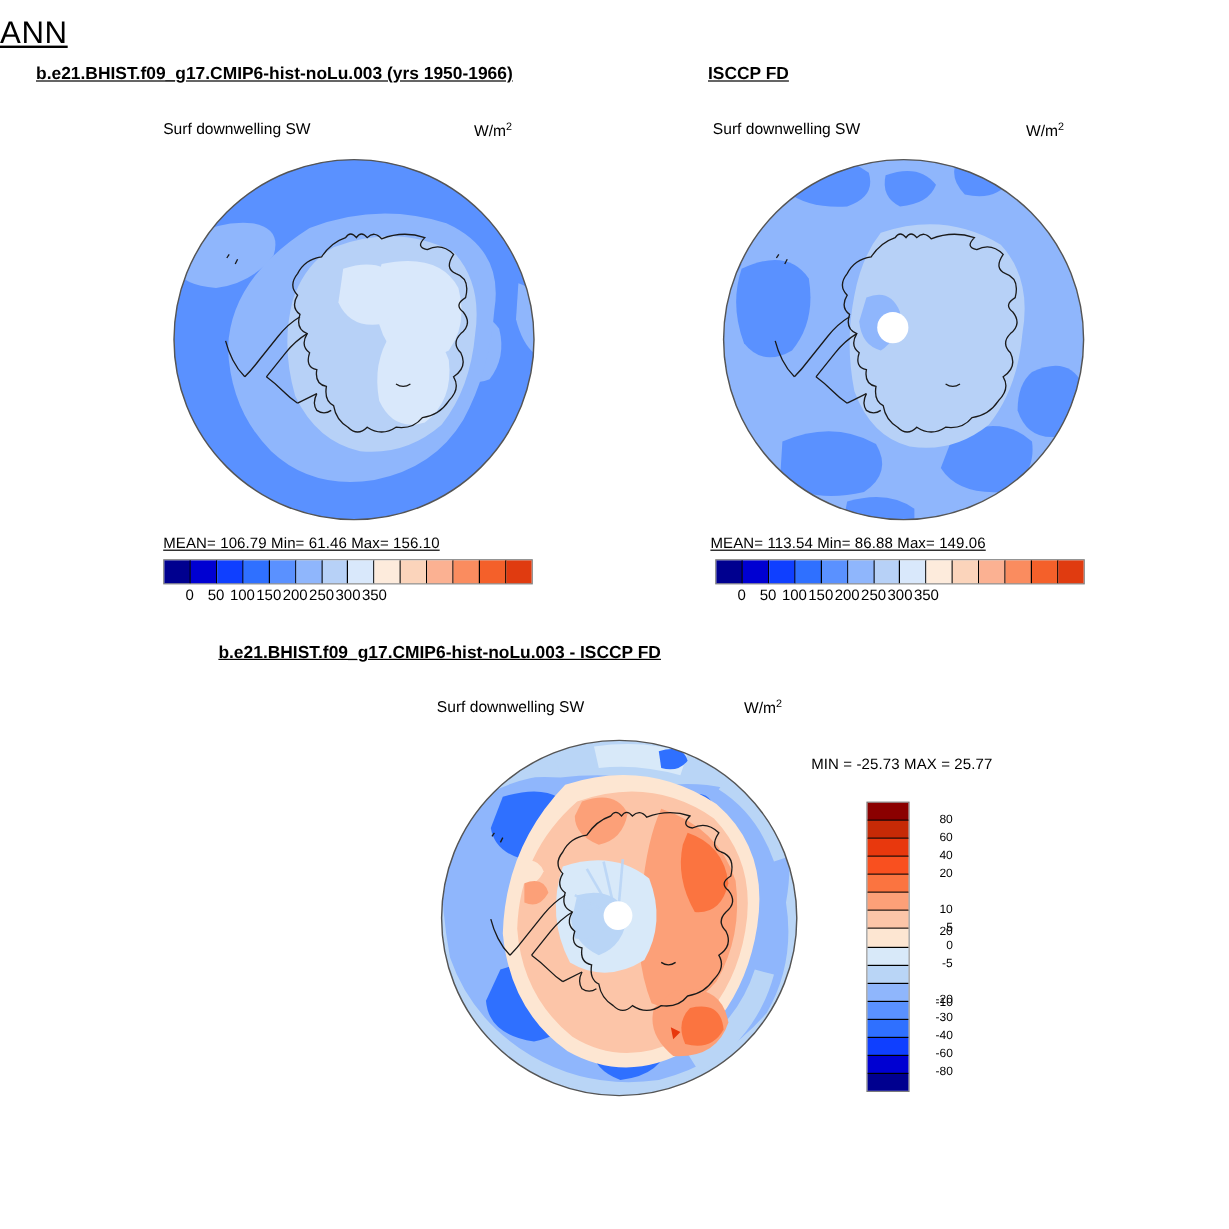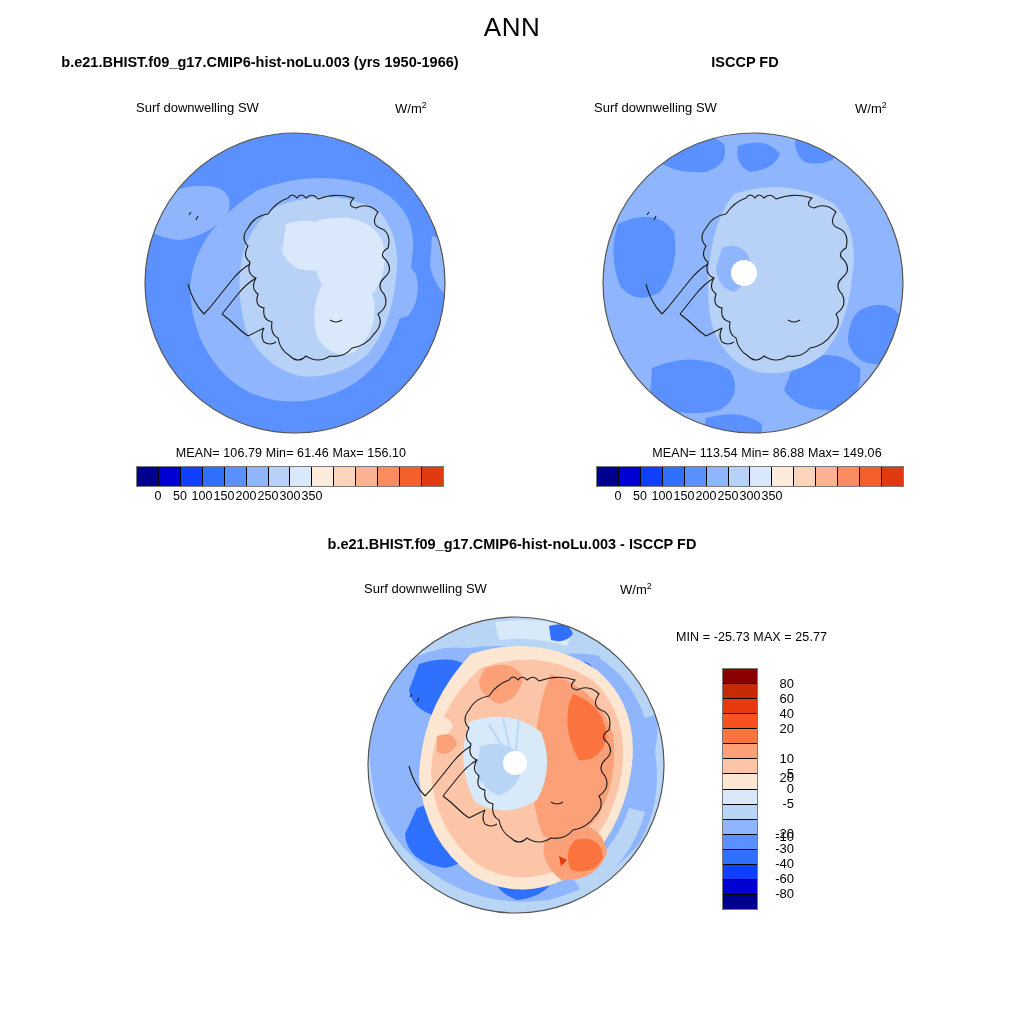--- a/index.html
+++ b/index.html
@@ -5,35 +5,35 @@
   html,body{margin:0;padding:0;}
   body{
     width:1024px;height:1024px;
     background:#ffffff;
     font-family:"Liberation Sans","DejaVu Sans",sans-serif;
     color:#000000;
     position:relative;
     overflow:hidden;
   }
   .abs{position:absolute;}
-  .ctr{text-align:center;}
+  .ctr{text-decoration:underline;}
 
   #main-title{
     left:0;top:12px;width:1024px;
     font-size:26px;font-weight:400;letter-spacing:.5px;
   }
   .panel-title{
     font-size:14.5px;font-weight:bold;
   }
   .var-label{font-size:13px;}
   .unit-label{font-size:13px;}
   .unit-label sup{font-size:9px;vertical-align:super;}
   .stats-line{font-size:12.5px;letter-spacing:.1px;}
   .cbar-tick{font-size:12.5px;}
-  .vcbar-tick{font-size:13px;text-decoration:underline;}
+  .vcbar-tick{font-size:10px;text-decoration:underline;}
 
   .map-svg{display:block;}
 
   .cbar-wrap{position:absolute;}
   .cbar{
     display:flex;
     border:1px solid #7b7b7b;
     height:19px;
     box-sizing:content-box;
   }
@@ -193,21 +193,21 @@
     <path d="M108 208 Q116 204 124 200"></path>
     <path d="M124 200 Q120 208 124 214 Q130 218 136 214"></path>
     <path d="M49 87 L51 84"></path>
     <path d="M56 92 L58 88"></path>
     <path d="M190 192 Q196 196 202 192"></path>
   </g>
   <circle cx="146" cy="145" r="13" fill="#ffffff"></circle>
   <circle cx="155" cy="155" r="150" fill="none" stroke="#555" stroke-width="1.2"></circle>
 </svg>
 
-<div class="abs ctr stats-line" style="left:612px;top:446px;width:310px;">MEAN= 113.54  Min=  86.88  Max= 149.06</div>
+<div class="abs ctr stats-line" style="left:592px;top:446px;width:310px;">MEAN= 113.54  Min=  86.88  Max= 149.06</div>
 
 <div class="cbar-wrap" style="left:596px;top:466px;width:308px;">
   <div class="cbar">
       <div class="sw" style="background: rgb(0, 0, 143);"></div>
       <div class="sw" style="background: rgb(0, 0, 210);"></div>
       <div class="sw" style="background: rgb(15, 63, 255);"></div>
       <div class="sw" style="background: rgb(47, 112, 255);"></div>
       <div class="sw" style="background: rgb(90, 145, 255);"></div>
       <div class="sw" style="background: rgb(143, 182, 252);"></div>
       <div class="sw" style="background: rgb(183, 209, 247);"></div>

